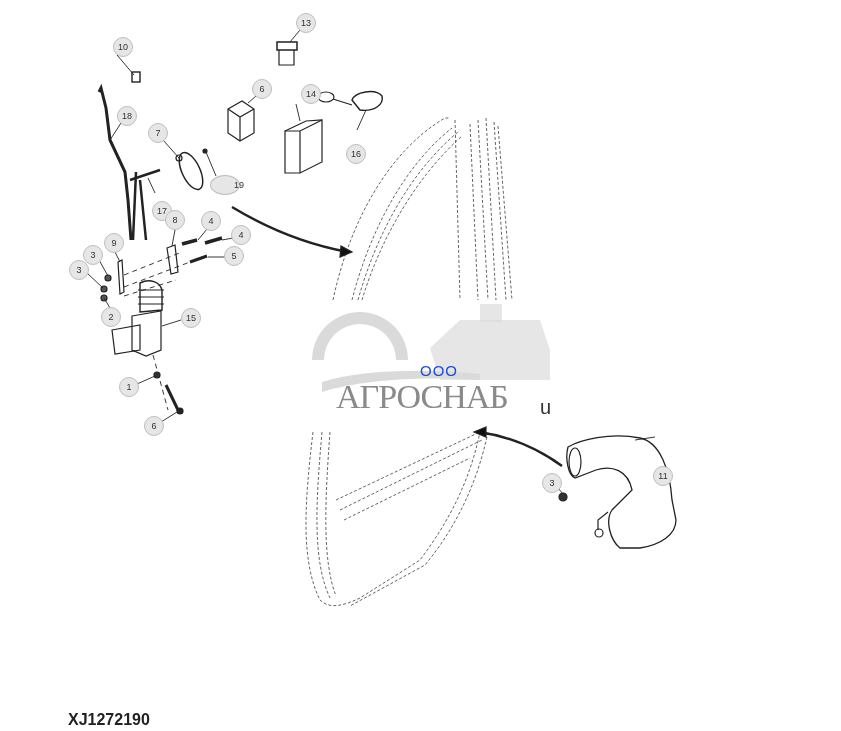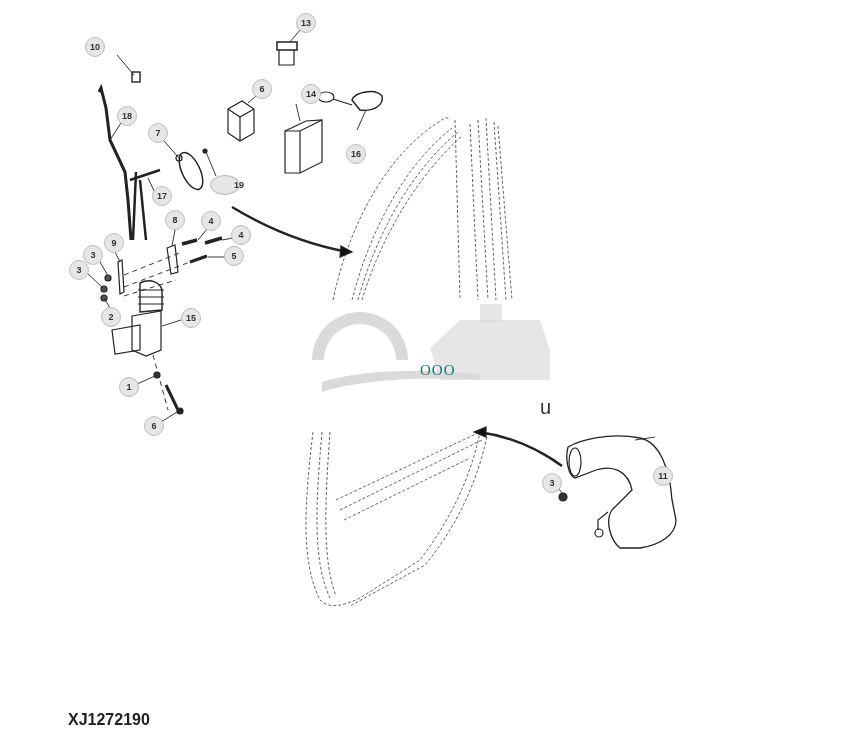--- a/index.html
+++ b/index.html
@@ -1,21 +1,21 @@
 <!DOCTYPE html>
 <html><head>
 <meta charset="utf-8">
 <style>
   html, body { margin:0; padding:0; background:#ffffff; }
   #stage { position:relative; width:841px; height:731px; overflow:hidden; background:#fff; font-family:"Liberation Sans", sans-serif; }
   svg { position:absolute; left:0; top:0; }
-  .callout { position:absolute; width:20px; height:20px; margin-left:-10px; margin-top:-10px; border-radius:50%; background:#e6e6e6; border:1px solid #bdbdbd; box-sizing:border-box; font-size:9px; font-weight:bold; color:#333; display:flex; align-items:center; justify-content:center; }
+  .callout { position:absolute; width:20px; height:20px; margin-left:-10px; margin-top:-10px; border-radius:50%; background:#e6e6e6; border:1px solid #bdbdbd; box-sizing:border-box; font-size:9px; font-weight:normal; color:#333; display:flex; align-items:center; justify-content:center; }
   .code { position:absolute; left:68px; top:711px; font-size:16px; font-weight:bold; color:#222; }
   .wm { position:absolute; left:300px; top:300px; width:270px; height:130px; opacity:0.55; }
-  .wm-ooo { position:absolute; left:420px; top:362px; font-family:Liberation Serif, serif; font-size:15px; color:#0f766e; letter-spacing:1px; }
+  .wm-ooo { position:absolute; left:420px; top:362px; font-family:Liberation Sans, sans-serif; font-size:15px; color:#1d4ed8; letter-spacing:1px; }
   .wm-name { position:absolute; left:336px; top:378px; font-family:"Liberation Serif", serif; font-size:34px; color:#8a8a8a; letter-spacing:-1px; }
   .wm-suffix { position:absolute; left:540px; top:396px; font-family:"Liberation Sans", sans-serif; font-size:20px; color:#333; }
 </style>
 </head>
 <body>
 
 <div id="stage">
 
   <svg width="841" height="731" viewBox="0 0 841 731">
     <g fill="none" stroke="#222" stroke-width="1.2">
@@ -132,28 +132,29 @@
 
   <svg class="wm" viewBox="0 0 270 130" style="left:300px;top:300px;">
     <g fill="#bdbdbd">
       <path d="M12,60 A48,48 0 0 1 108,60 L96,60 A36,36 0 0 0 24,60 Z"></path>
       <path d="M22,82 C60,70 120,68 180,74 L180,80 C120,76 60,80 22,92 Z"></path>
       <path d="M130,48 L160,20 L240,20 L250,50 L250,80 L140,80 Z" opacity="0.7"></path>
       <rect x="180" y="4" width="22" height="18" opacity="0.7"></rect>
     </g>
   </svg>
   <div class="wm-ooo">ООО</div>
+  <div class="wm-name">АГРОСНАБ</div>
   <div class="wm-suffix">u</div>
 
   <div id="callouts">
-      <div class="callout" style="left: 95px; top: 47px;">10</div>
+      <div class="callout" style="left: 123px; top: 47px;">10</div>
       <div class="callout" style="left: 127px; top: 116px;">18</div>
       <div class="callout" style="left: 158px; top: 133px;">7</div>
       <div class="callout" style="left: 220px; top: 185px; padding-left: 28px;">19</div>
-      <div class="callout" style="left: 162px; top: 196px;">17</div>
+      <div class="callout" style="left: 162px; top: 211px;">17</div>
       <div class="callout" style="left: 306px; top: 23px;">13</div>
       <div class="callout" style="left: 262px; top: 89px;">6</div>
       <div class="callout" style="left: 293px; top: 94px; margin-left: 8px;">14</div>
       <div class="callout" style="left: 356px; top: 154px;">16</div>
       <div class="callout" style="left: 175px; top: 220px;">8</div>
       <div class="callout" style="left: 211px; top: 221px;">4</div>
       <div class="callout" style="left: 241px; top: 235px;">4</div>
       <div class="callout" style="left: 234px; top: 256px;">5</div>
       <div class="callout" style="left: 114px; top: 243px;">9</div>
       <div class="callout" style="left: 93px; top: 255px;">3</div>

